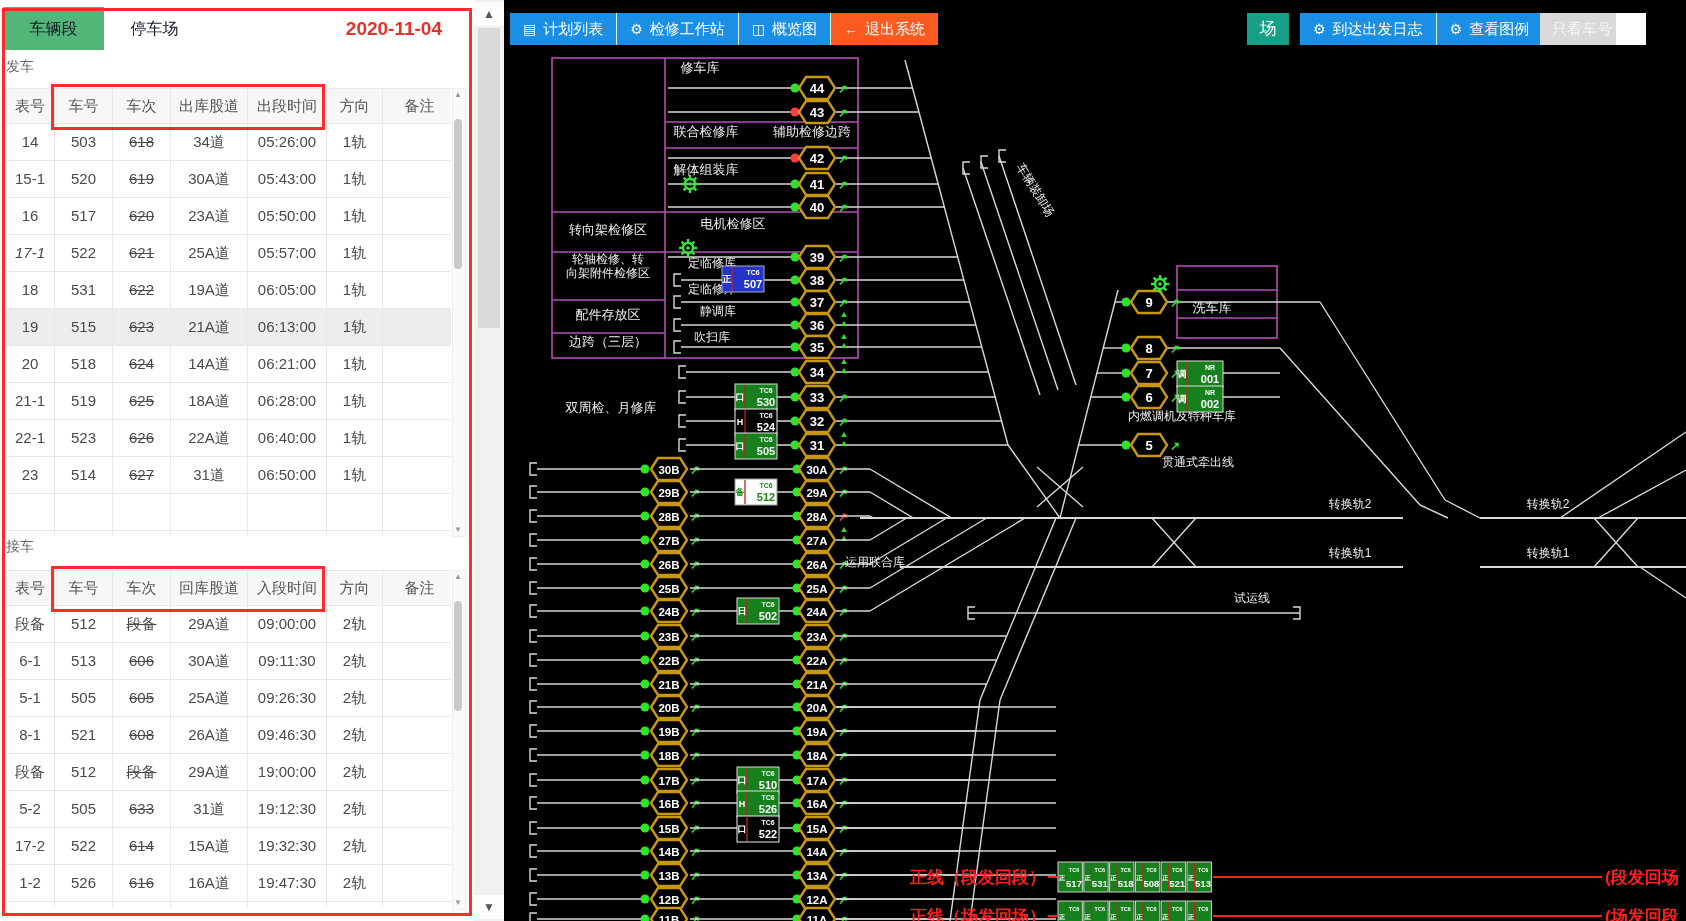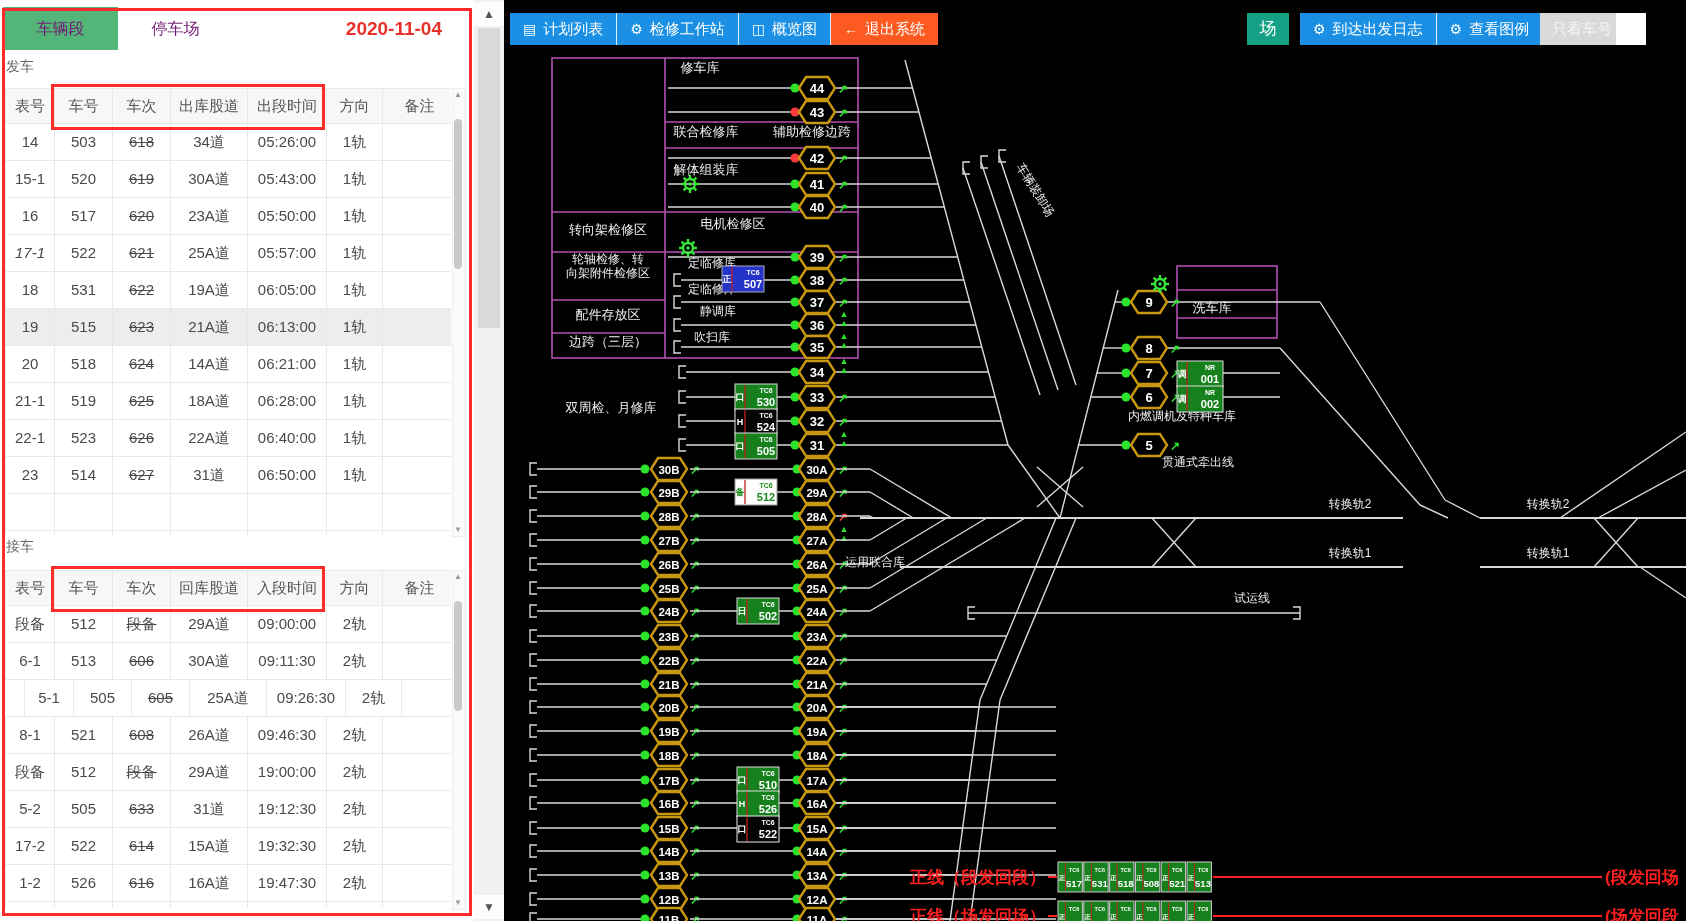--- a/index.html
+++ b/index.html
@@ -5,21 +5,21 @@
   html,body{margin:0;padding:0}
   body{width:1686px;height:921px;position:relative;overflow:hidden;background:#fff;
        font-family:"Liberation Sans",sans-serif}
   
   .left-panel{position:absolute;left:0;top:0;width:474px;height:921px;background:#fff}
   .red-frame{position:absolute;left:2px;top:8px;width:464px;height:902px;border:3px solid #ff2b2b;
              pointer-events:none;z-index:30}
   .red-box{position:absolute;left:51px;width:268px;height:40px;border:3px solid #ff2b2b;
            pointer-events:none;z-index:31}
   .tabbar{position:absolute;top:7px;left:3px;width:465px;height:43px;display:flex;background:#fff}
-  .tab{width:115px;line-height:43px;text-align:center;font-size:16px;color:#701a75;cursor:pointer}
+  .tab{width:101px;line-height:43px;text-align:center;font-size:16px;color:#0f172a;cursor:pointer}
   .tab-active{background:#54b578}
   .date{margin-left:auto;padding-right:26px;line-height:43px;color:#e8312a;font-weight:bold;font-size:19px}
   .sec-label{position:absolute;left:6px;font-size:14px;color:#666;z-index:2}
   #dep-label{top:58px}
   #arr-label{top:538px}
   .table{position:absolute;left:5px;width:446px;overflow:hidden;font-size:15px;color:#4a4a4a}
   #dep-table{top:88px;height:447px}
   #arr-table{top:570px;height:338px}
   .trow{display:flex;height:36px;line-height:36px;border-bottom:1px solid #e8e8e8;background:#fff}
   .thead{height:34px;line-height:34px;background:#f7f7f7;color:#555;border-top:1px solid #e8e8e8}
@@ -214,21 +214,21 @@
       <div class="trow">
         <div class="tcell" style="width: 48px;">6-1</div>
         <div class="tcell" style="width: 57px;">513</div>
         <div class="tcell strike" style="width: 57px;">606</div>
         <div class="tcell" style="width: 76px;">30A道</div>
         <div class="tcell" style="width: 78px;">09:11:30</div>
         <div class="tcell" style="width: 55px;">2轨</div>
         <div class="tcell" style="width: 73px;"></div>
       </div>
       <div class="trow">
-        <div class="tcell" style="width: 48px; margin-left: 19px;">5-1</div>
+        <div class="tcell" style="width: 48px;">5-1</div>
         <div class="tcell" style="width: 57px;">505</div>
         <div class="tcell strike" style="width: 57px;">605</div>
         <div class="tcell" style="width: 76px;">25A道</div>
         <div class="tcell" style="width: 78px;">09:26:30</div>
         <div class="tcell" style="width: 55px;">2轨</div>
         <div class="tcell" style="width: 73px;"></div>
       </div>
       <div class="trow">
         <div class="tcell" style="width: 48px;">8-1</div>
         <div class="tcell" style="width: 57px;">521</div>

